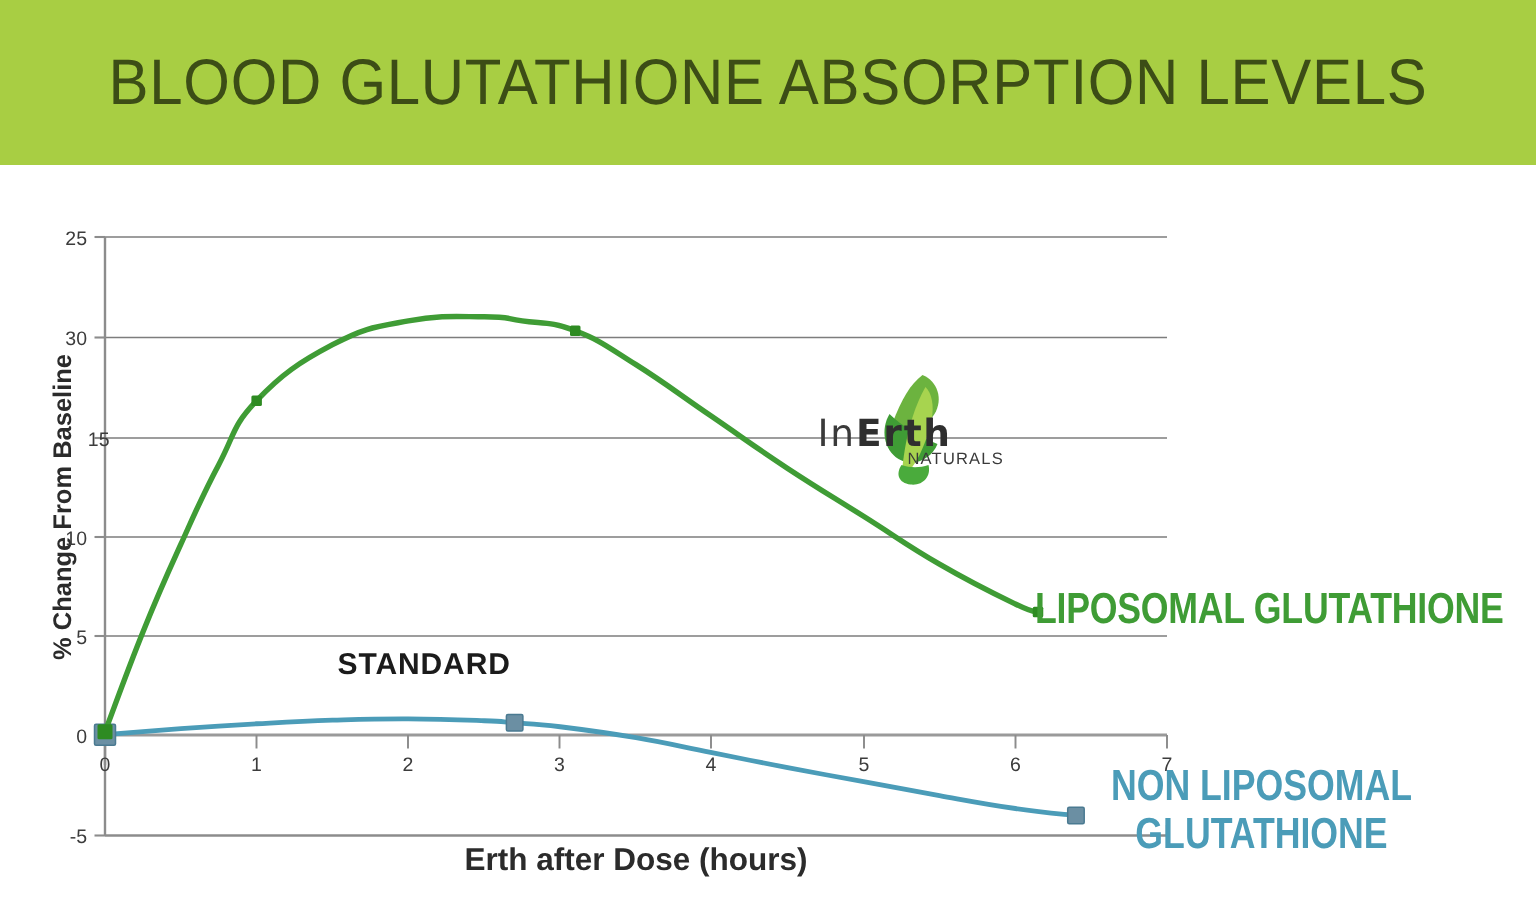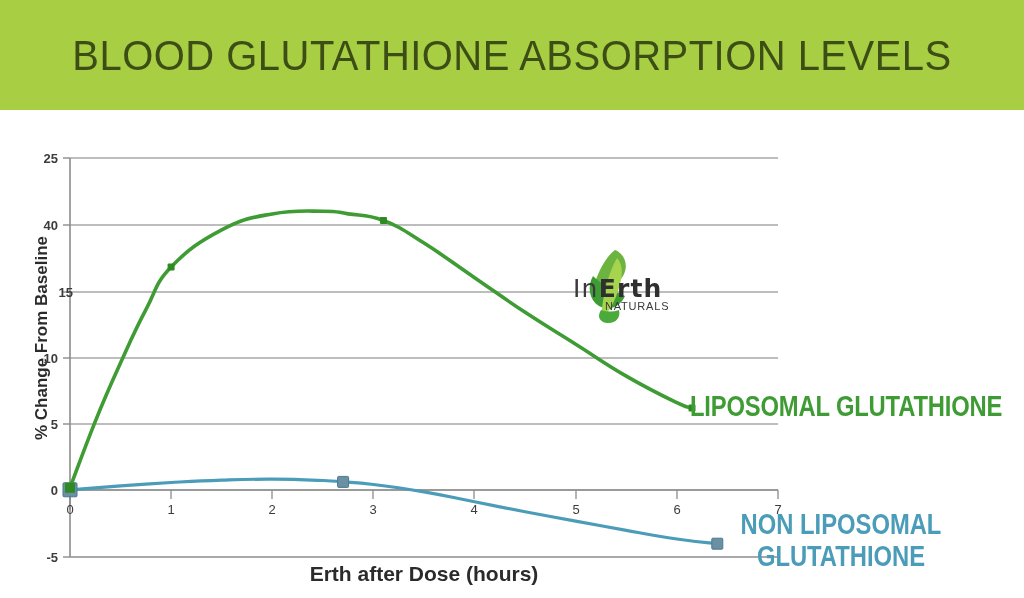--- a/index.html
+++ b/index.html
@@ -96,21 +96,21 @@
     font-weight: 700;
   }
 
   
   .ytick-label {
     position: absolute;
     width: 36px;
     text-align: right;
     color: #3c3c3c;
     font-size: 13px;
-    font-weight: 700;
+    font-weight: 400;
   }
   .xtick-label {
     position: absolute;
     width: 30px;
     text-align: center;
     color: #3c3c3c;
     font-size: 13px;
     font-weight: 400;
   }
 
@@ -171,21 +171,20 @@
   #logo-wordmark {
     position: absolute;
     left: 0px;
     top: 26px;
     font-size: 25px;
     font-weight: 700;
     color: #2f2f2f;
     letter-spacing: 1.2px;
     white-space: nowrap;
     font-family: "DejaVu Sans", sans-serif;
-    margin-left: 28px;
   }
   #logo-wordmark .lite { font-weight: 400; color: #3a3a3a; }
   #logo-sub {
     position: absolute;
     left: 60px;
     top: 52px;
     font-size: 11px;
     font-weight: 400;
     color: #3a3a3a;
     letter-spacing: 0.8px;
@@ -257,36 +256,37 @@
         <rect x="167.6" y="153.6" width="7" height="7" rx="1"></rect>
         <rect x="380.0" y="107.0" width="7" height="7" rx="1"></rect>
         <rect x="688.5" y="294.5" width="7" height="7" rx="1"></rect>
       </g>
     </svg>
 
     <div id="y-axis-title">% Change From Baseline</div>
     <div id="x-axis-title">Erth after Dose (hours)</div>
 
     <div class="ytick-label" style="left:22px; top:41px;">25</div>
-    <div class="ytick-label" style="left:22px; top:108px;">40</div>
+    <div class="ytick-label" style="left:22px; top:108px;">30</div>
     <div class="ytick-label" style="left:37px; top:175px;">15</div>
     <div class="ytick-label" style="left:22px; top:241px;">10</div>
     <div class="ytick-label" style="left:22px; top:307px;">5</div>
     <div class="ytick-label" style="left:22px; top:373px;">0</div>
     <div class="ytick-label" style="left:22px; top:440px;">-5</div>
 
     <div class="xtick-label" style="left:55px;  top:392px;">0</div>
     <div class="xtick-label" style="left:156px; top:392px;">1</div>
     <div class="xtick-label" style="left:257px; top:392px;">2</div>
     <div class="xtick-label" style="left:358px; top:392px;">3</div>
     <div class="xtick-label" style="left:459px; top:392px;">4</div>
     <div class="xtick-label" style="left:561px; top:392px;">5</div>
     <div class="xtick-label" style="left:662px; top:392px;">6</div>
     <div class="xtick-label" style="left:763px; top:392px;">7</div>
 
+    <div id="standard-label">STANDARD</div>
 
     <div id="logo">
       <svg id="logo-mark" viewBox="0 0 46 76" xmlns="http://www.w3.org/2000/svg">
         <path d="M30 2 C 40 6, 44 18, 38 28 C 32 38, 18 40, 10 34 C 16 18, 22 8, 30 2 Z" fill="#6cb33f"></path>
         <path d="M8 28 C 2 38, 4 52, 14 58 C 24 64, 36 58, 40 48 C 30 44, 16 36, 8 28 Z" fill="#3f9c35"></path>
         <path d="M32 10 C 24 24, 18 44, 16 70 C 24 66, 32 50, 36 32 C 38 22, 36 14, 32 10 Z" fill="#a7d44f"></path>
         <path d="M16 62 C 12 68, 14 74, 22 75 C 30 76, 36 70, 34 62 C 28 64, 22 64, 16 62 Z" fill="#4aab3c"></path>
       </svg>
       <div id="logo-wordmark">
         <span class="lite">In</span><span>Erth</span>

